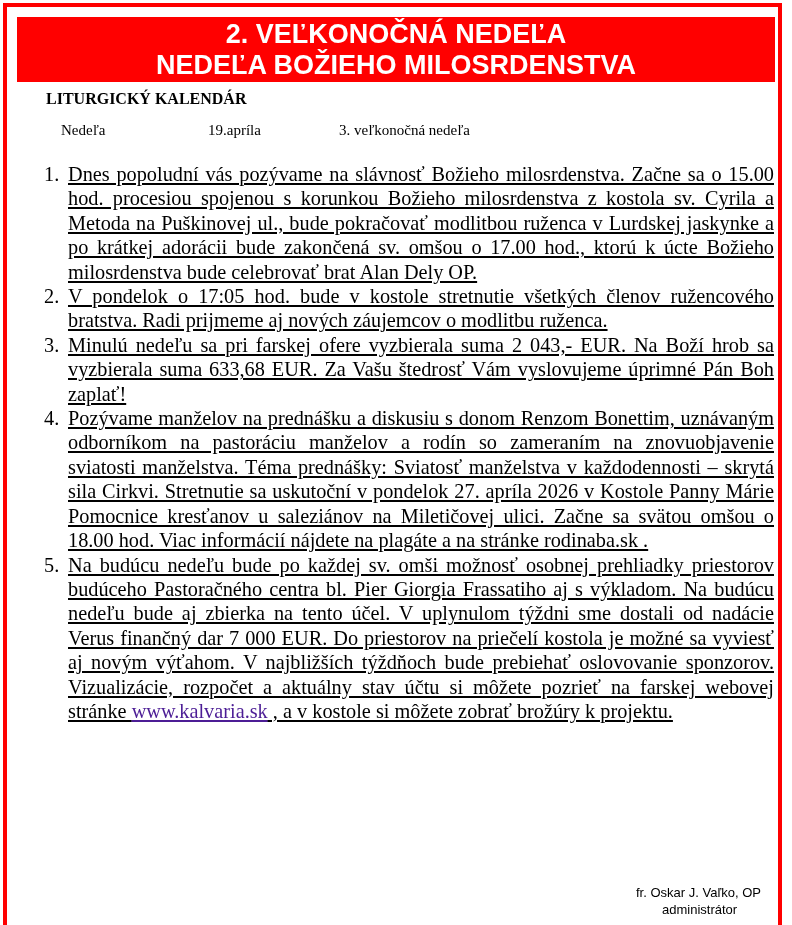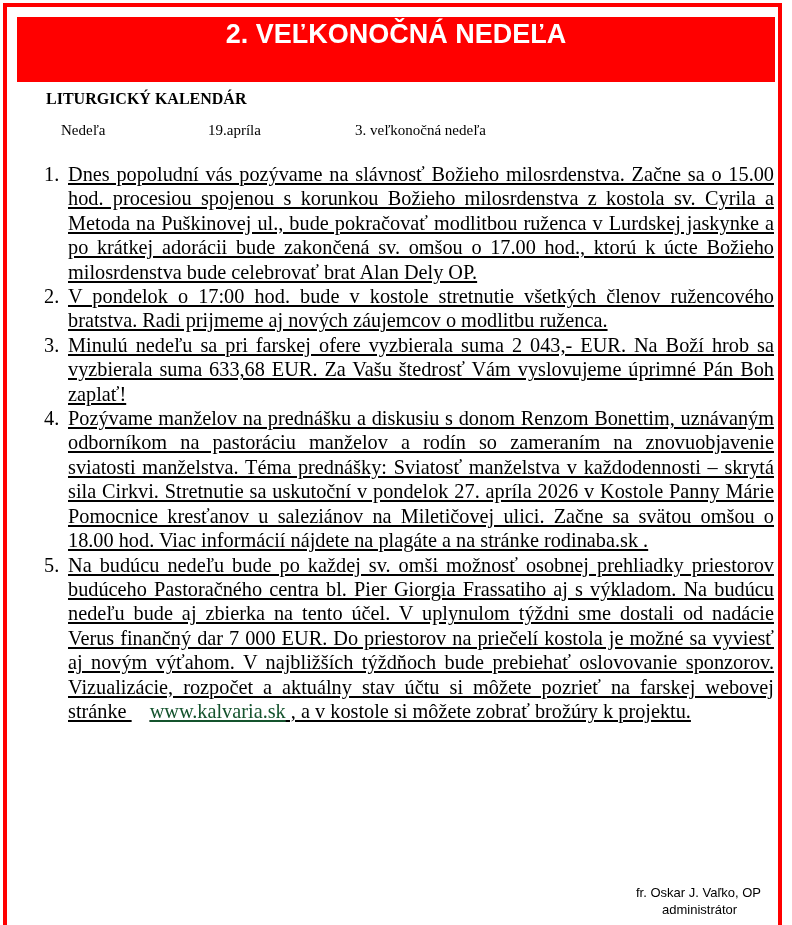--- a/index.html
+++ b/index.html
@@ -20,63 +20,64 @@
       font-family: "Liberation Serif", serif; font-weight: bold; font-size: 16px;
       color: #000;
     }
     .cal-row {
       position: absolute; top: 122px; left: 0; width: 792px;
       font-family: "Liberation Serif", serif; font-size: 15px; color: #000;
     }
     .cal-row span { position: absolute; white-space: nowrap; margin-left: 44px; }
     .cal-day { left: 17px; }
     .cal-date { left: 164px; }
-    .cal-name { left: 311px; }
+    .cal-name { left: 295px; }
     .announcements {
       position: absolute; left: 44px; top: 162px; width: 730px;
       margin: 0; padding: 0; list-style: none;
       font-family: "Liberation Serif", serif; font-size: 20.3px; line-height: 24.4px;
       color: #000;
     }
     .announcements li { position: relative; padding-left: 24px; text-align: justify; }
     .item-num { position: absolute; left: 0; top: 0; }
     .item-text { display: block; text-decoration: underline; }
-    .link { color: #14532d; text-decoration: underline; margin-left: 18px; }
+    .link { color: #4c1d95; text-decoration: underline; }
     .signature {
       position: absolute; font-family: "Liberation Sans", sans-serif; font-size: 13px;
       color: #000; white-space: nowrap;
     }
     .sig-name { left: 636px; top: 885px; text-align: right; }
     .sig-role { left: 617px; top: 902px; margin-left: 45px; }
   </style>
 </head>
 <body>
 
 <div class="page-frame"></div>
 
 <div class="banner">
   <div>2. VEĽKONOČNÁ NEDEĽA</div>
+  <div>NEDEĽA BOŽIEHO MILOSRDENSTVA</div>
 </div>
 
 <div class="liturgical-label">LITURGICKÝ KALENDÁR</div>
 
 <div class="cal-row">
   <span class="cal-day">Nedeľa</span>
   <span class="cal-date">19.apríla</span>
   <span class="cal-name">3. veľkonočná nedeľa</span>
 </div>
 
 <ol class="announcements">
   <li>
     <span class="item-num">1.</span>
     <span class="item-text">Dnes popoludní vás pozývame na slávnosť Božieho milosrdenstva. Začne sa o 15.00 hod. procesiou spojenou s korunkou Božieho milosrdenstva z kostola sv. Cyrila a Metoda na Puškinovej ul., bude pokračovať modlitbou ruženca v Lurdskej jaskynke a po krátkej adorácii bude zakončená sv. omšou o 17.00 hod., ktorú k úcte Božieho milosrdenstva bude celebrovať brat Alan Dely OP.</span>
   </li>
   <li>
     <span class="item-num">2.</span>
-    <span class="item-text">V pondelok o 17:00 hod. bude v kostole stretnutie všetkých členov ružencového bratstva. Radi prijmeme aj nových záujemcov o modlitbu ruženca.</span>
+    <span class="item-text">V pondelok o 17:05 hod. bude v kostole stretnutie všetkých členov ružencového bratstva. Radi prijmeme aj nových záujemcov o modlitbu ruženca.</span>
   </li>
   <li>
     <span class="item-num">3.</span>
     <span class="item-text">Minulú nedeľu sa pri farskej ofere vyzbierala suma 2 043,- EUR. Na Boží hrob sa vyzbierala suma 633,68  EUR. Za Vašu štedrosť Vám vyslovujeme úprimné Pán Boh zaplať!</span>
   </li>
   <li>
     <span class="item-num">4.</span>
     <span class="item-text">Pozývame manželov na prednášku a diskusiu s donom Renzom Bonettim, uznávaným odborníkom na pastoráciu manželov a rodín so zameraním na znovuobjavenie sviatosti manželstva. Téma prednášky: Sviatosť manželstva v každodennosti – skrytá sila Cirkvi. Stretnutie sa uskutoční v pondelok 27. apríla 2026 v Kostole Panny Márie Pomocnice kresťanov u saleziánov na Miletičovej ulici. Začne sa svätou omšou o 18.00 hod. Viac informácií nájdete na plagáte a na stránke rodinaba.sk .</span>
   </li>
   <li>

